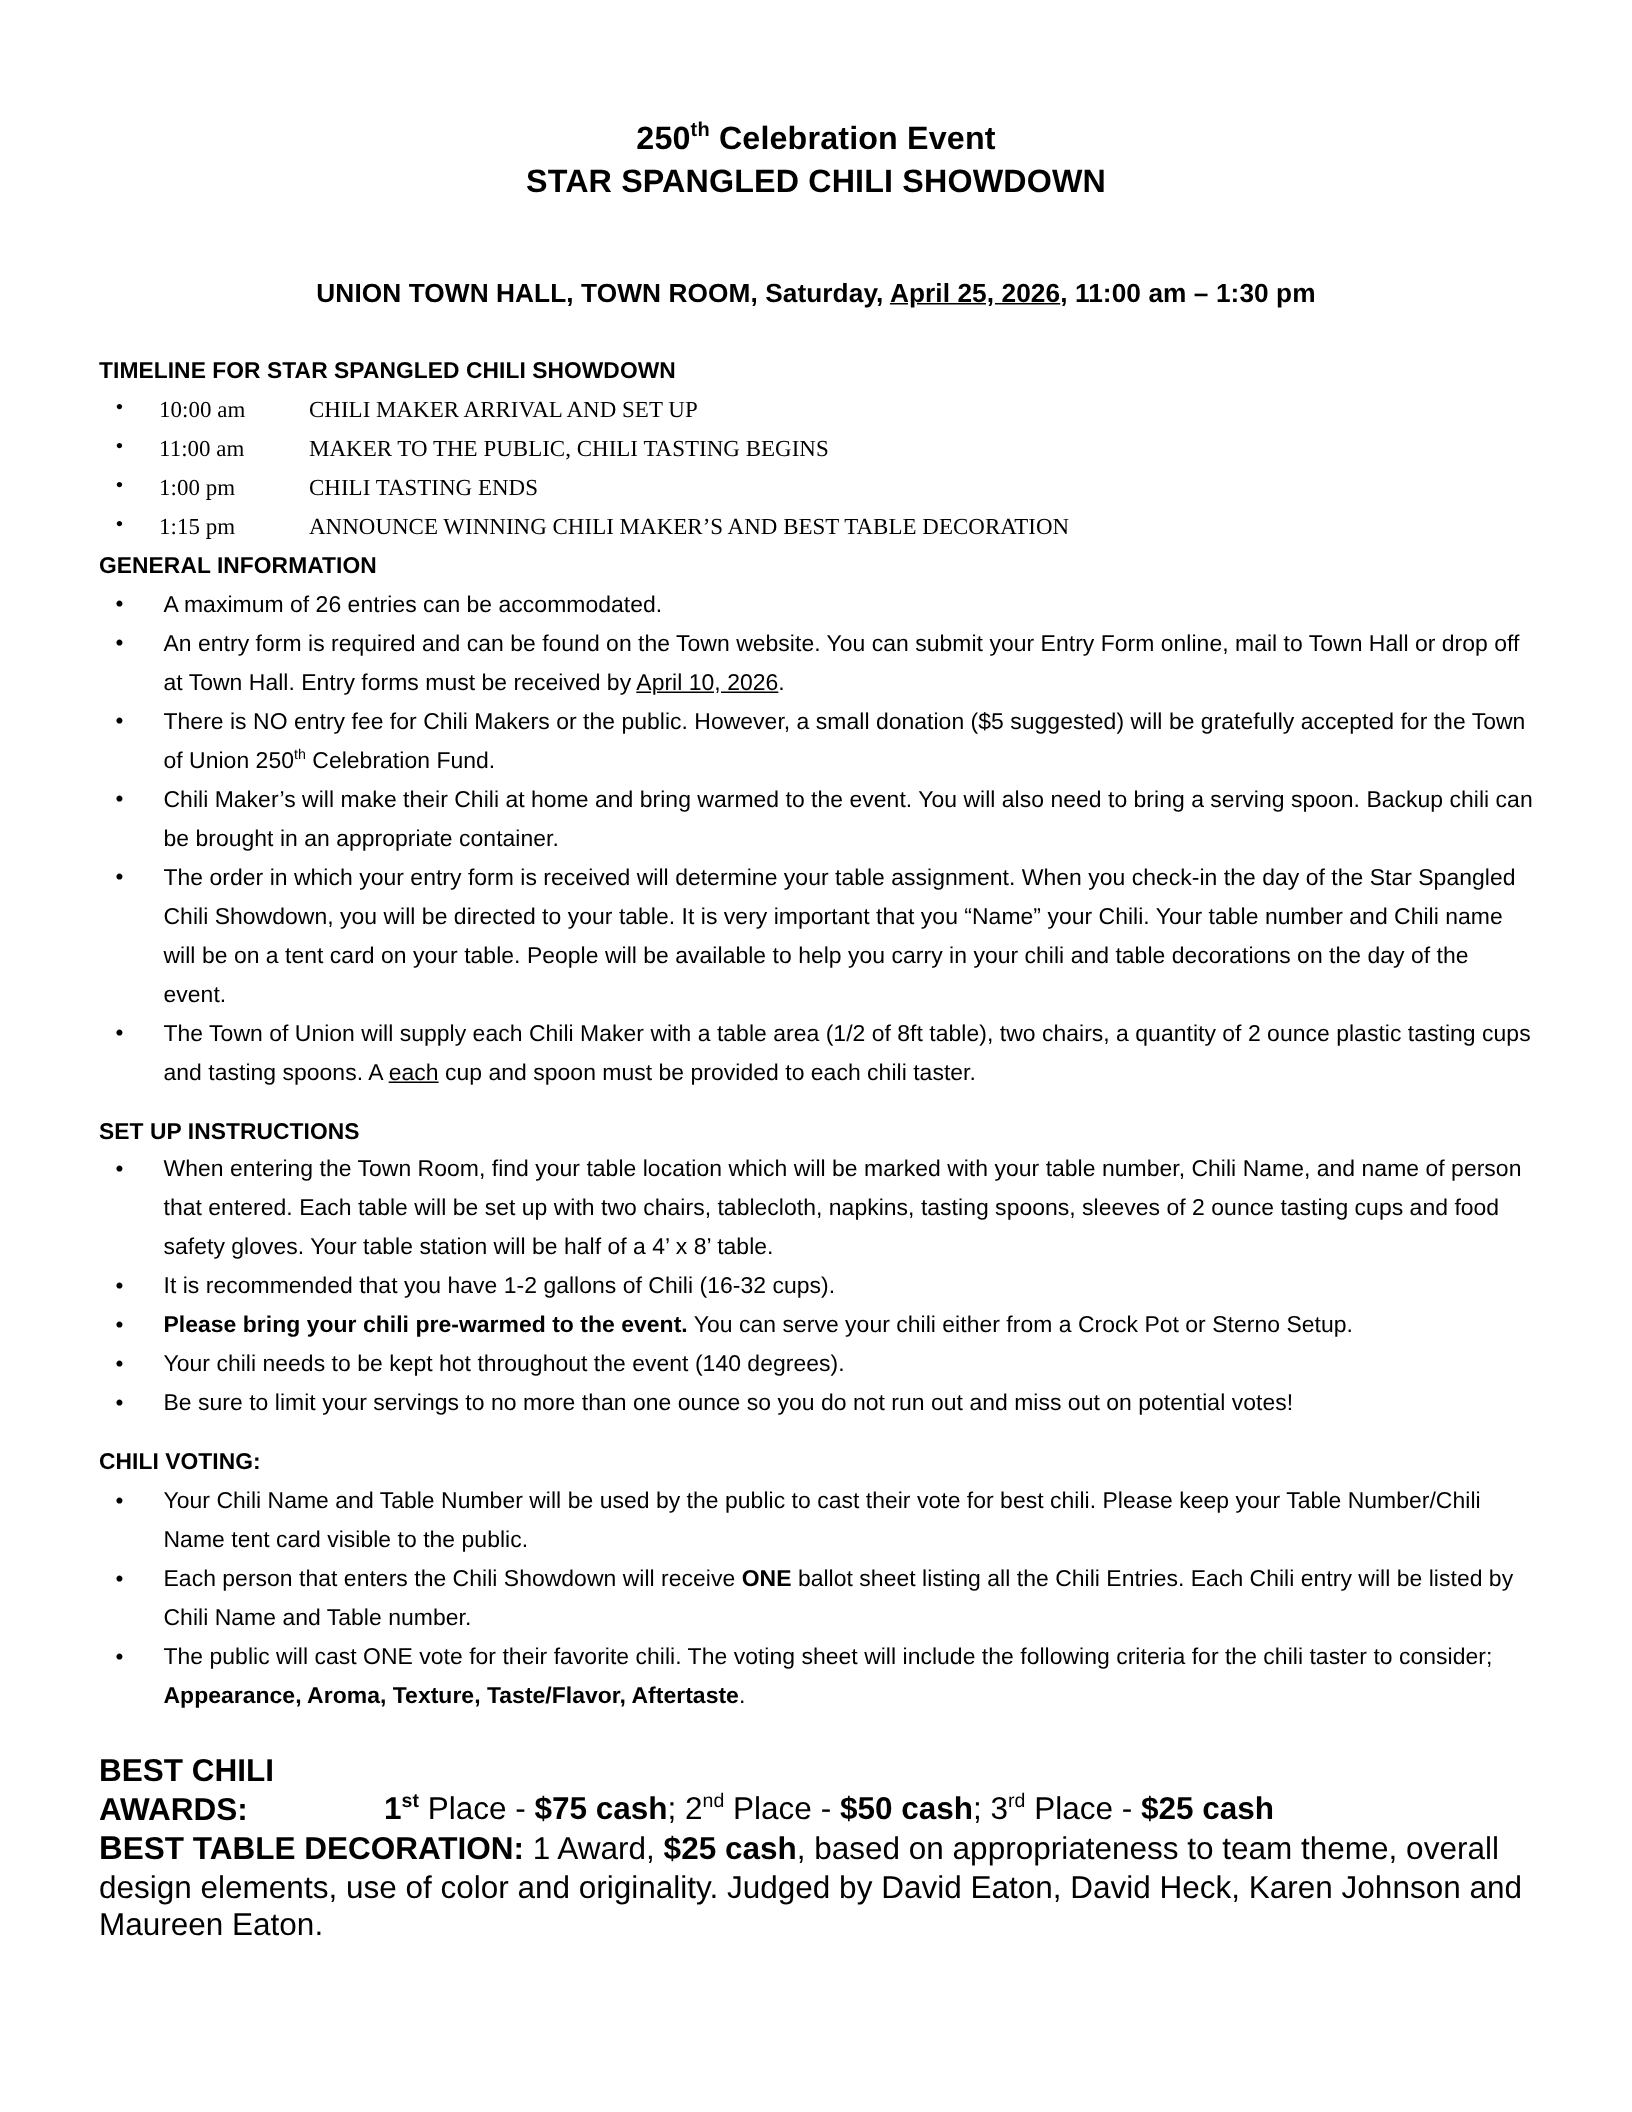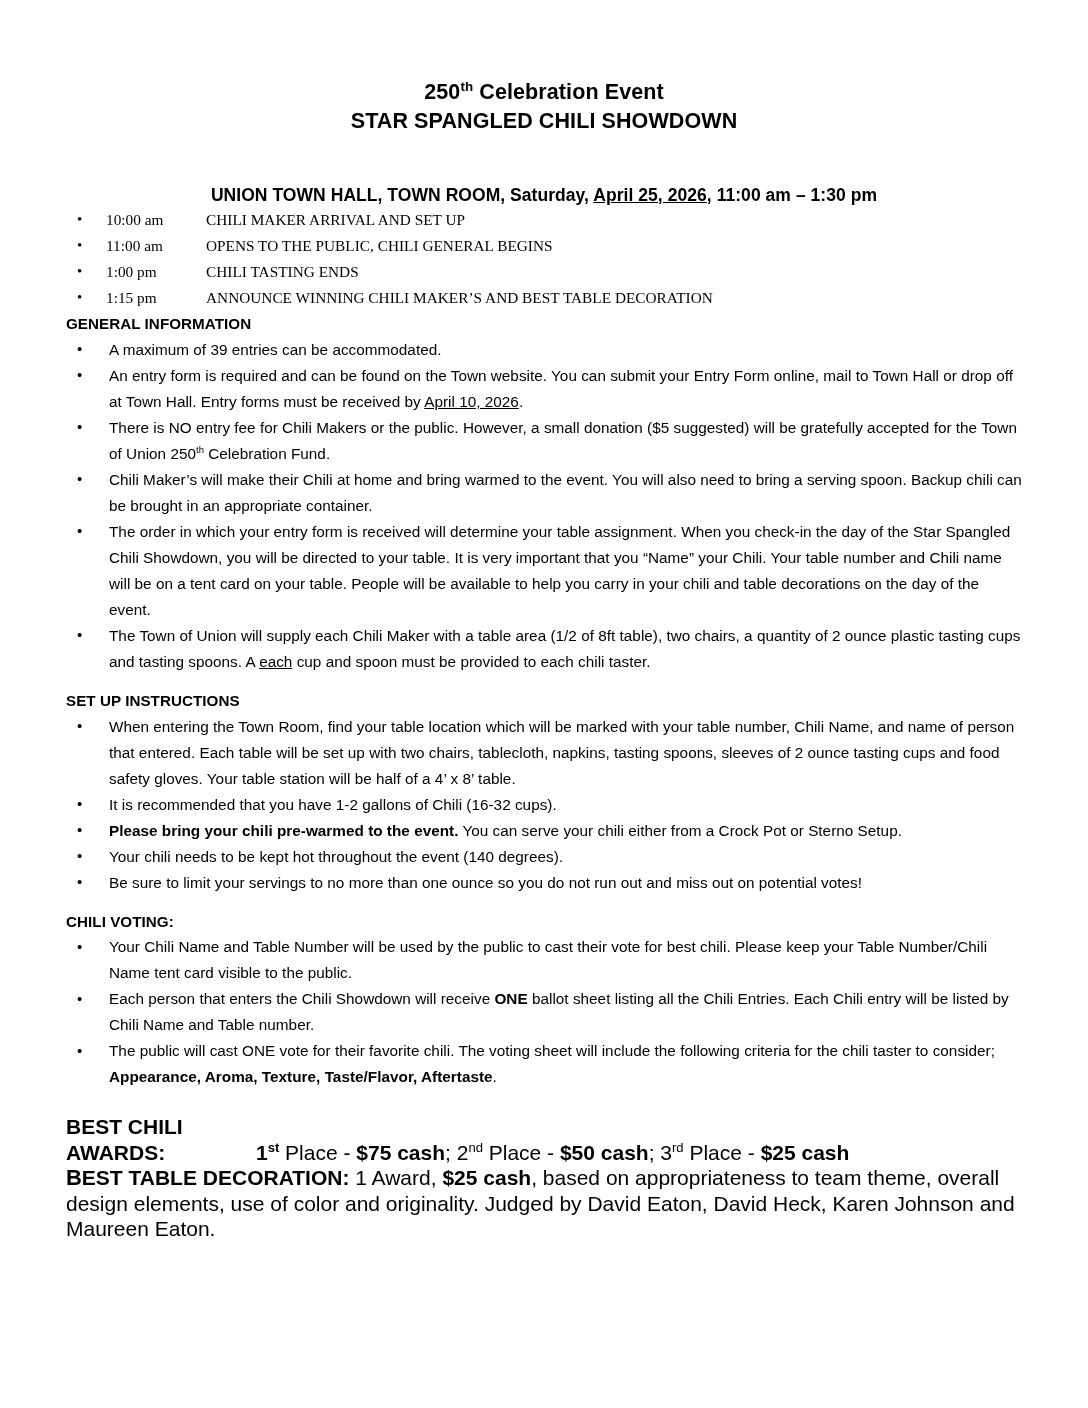--- a/index.html
+++ b/index.html
@@ -118,32 +118,33 @@
 
 <div class="page">
 
   <div class="title-block">
     <div class="title-line"><span>250</span><sup>th</sup><span> Celebration Event</span></div>
     <div class="title-line">STAR SPANGLED CHILI SHOWDOWN</div>
   </div>
 
   <div class="subtitle"><span>UNION TOWN HALL, TOWN ROOM, Saturday, </span><span class="u">April 25, 2026</span><span>, 11:00 am – 1:30 pm</span></div>
 
+  <div class="section-head" style="margin-top:28px;">TIMELINE FOR STAR SPANGLED CHILI SHOWDOWN</div>
 
   <ul class="list timeline">
     <li><span class="t-time">10:00 am</span><span class="t-desc">CHILI MAKER ARRIVAL AND SET UP</span></li>
-    <li><span class="t-time">11:00 am</span><span class="t-desc">OPENS TO THE PUBLIC, CHILI GENERAL BEGINS</span></li>
+    <li><span class="t-time">11:00 am</span><span class="t-desc">MAKER TO THE PUBLIC, CHILI TASTING BEGINS</span></li>
     <li><span class="t-time">1:00 pm</span><span class="t-desc">CHILI TASTING ENDS</span></li>
     <li><span class="t-time">1:15 pm</span><span class="t-desc">ANNOUNCE WINNING CHILI MAKER’S AND BEST TABLE DECORATION</span></li>
   </ul>
 
   <div class="section-head">GENERAL INFORMATION</div>
 
   <ul class="list para">
-    <li>A maximum of 39 entries can be accommodated.</li>
+    <li>A maximum of 26 entries can be accommodated.</li>
     <li><span>An entry form is required and can be found on the Town website.  You can submit your Entry Form online, mail to Town Hall or drop off at Town Hall.  Entry forms must be received by </span><span class="u">April 10, 2026</span><span>.</span></li>
     <li><span>There is NO entry fee for Chili Makers or the public. However, a small donation ($5 suggested) will be gratefully accepted for the Town of Union 250</span><sup>th</sup><span> Celebration Fund.</span></li>
     <li>Chili Maker’s will make their Chili at home and bring warmed to the event. You will also need to bring a serving spoon.  Backup chili can be brought in an appropriate container.</li>
     <li>The order in which your entry form is received will determine your table assignment.  When you check-in the day of the Star Spangled Chili Showdown, you will be directed to your table.  It is very important that you “Name” your Chili.  Your table number and Chili name will be on a tent card on your table.  People will be available to help you carry in your chili and table decorations on the day of the event.</li>
     <li><span>The Town of Union will supply each Chili Maker with a table area (1/2 of 8ft table), two chairs, a quantity of 2 ounce plastic tasting cups and tasting spoons.  A </span><span class="u">each</span><span> cup and spoon must be provided to each chili taster.</span></li>
   </ul>
 
   <div class="spacer-sm"></div>
 
   <div class="section-head">SET UP INSTRUCTIONS</div>

